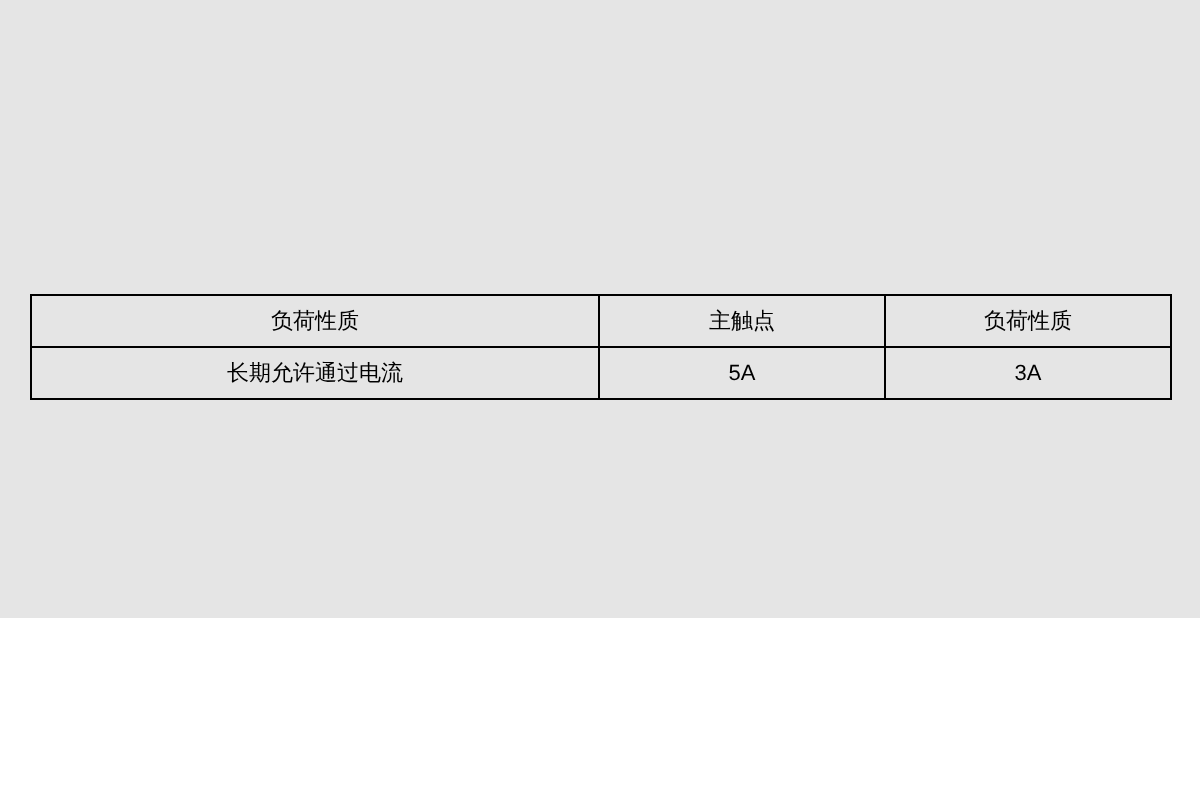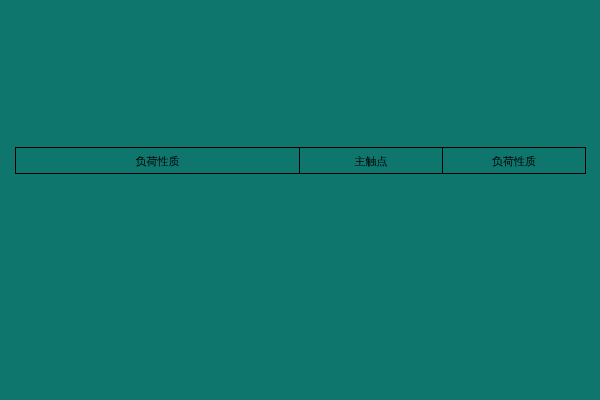--- a/index.html
+++ b/index.html
@@ -9,22 +9,22 @@
   body {
     width: 600px;
     height: 400px;
     background: #ffffff;
     font-family: "Liberation Sans", sans-serif;
     overflow: hidden;
   }
   .page {
     position: relative;
     width: 600px;
-    height: 400px;
-    background: #0f766e;
+    height: 309px;
+    background: #e5e5e5;
   }
   .table-wrap {
     position: absolute;
     left: 15px;
     top: 147px;
     width: 570px;
   }
   table.spec-table {
     border-collapse: collapse;
     width: 100%;
@@ -59,16 +59,21 @@
         <col class="c-desc">
         <col class="c-main">
         <col class="c-sig">
       </colgroup>
       <tbody>
         <tr class="header-row">
           <td>负荷性质</td>
           <td>主触点</td>
           <td>负荷性质</td>
         </tr>
+        <tr>
+          <td>长期允许通过电流</td>
+          <td>5A</td>
+          <td>3A</td>
+        </tr>
       </tbody>
     </table>
   </div>
 </div>
 
 </body></html>

